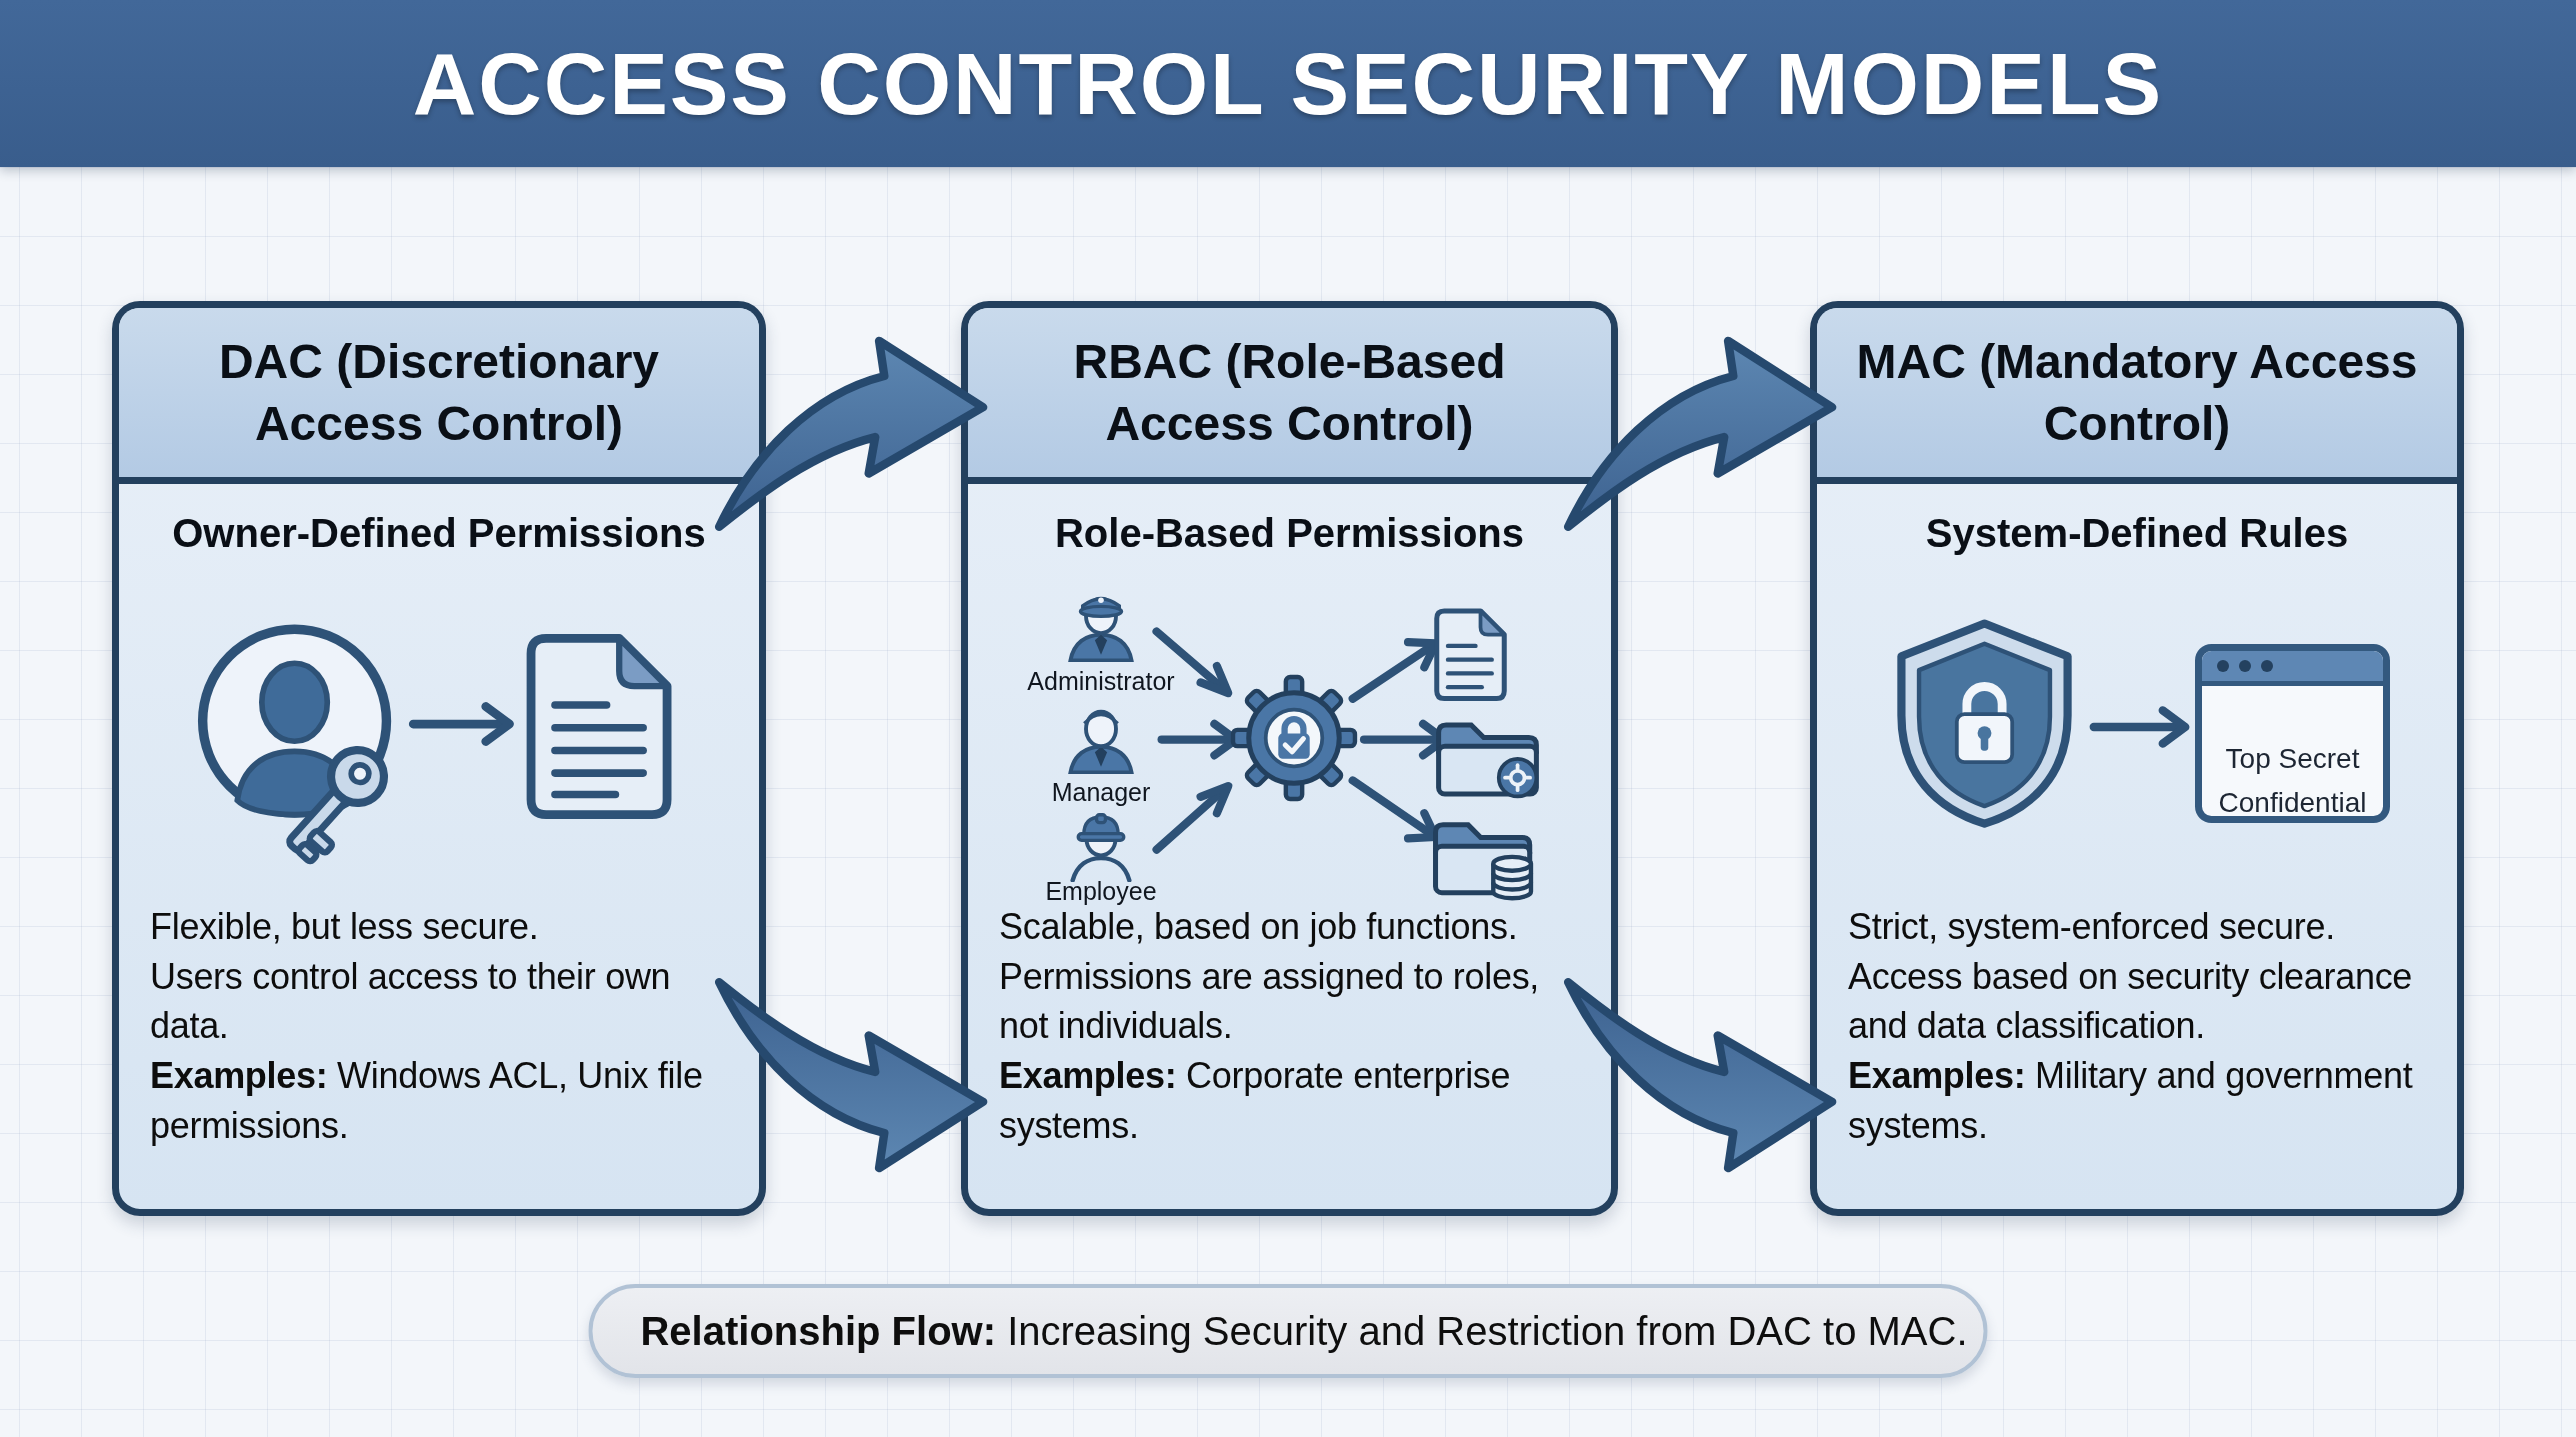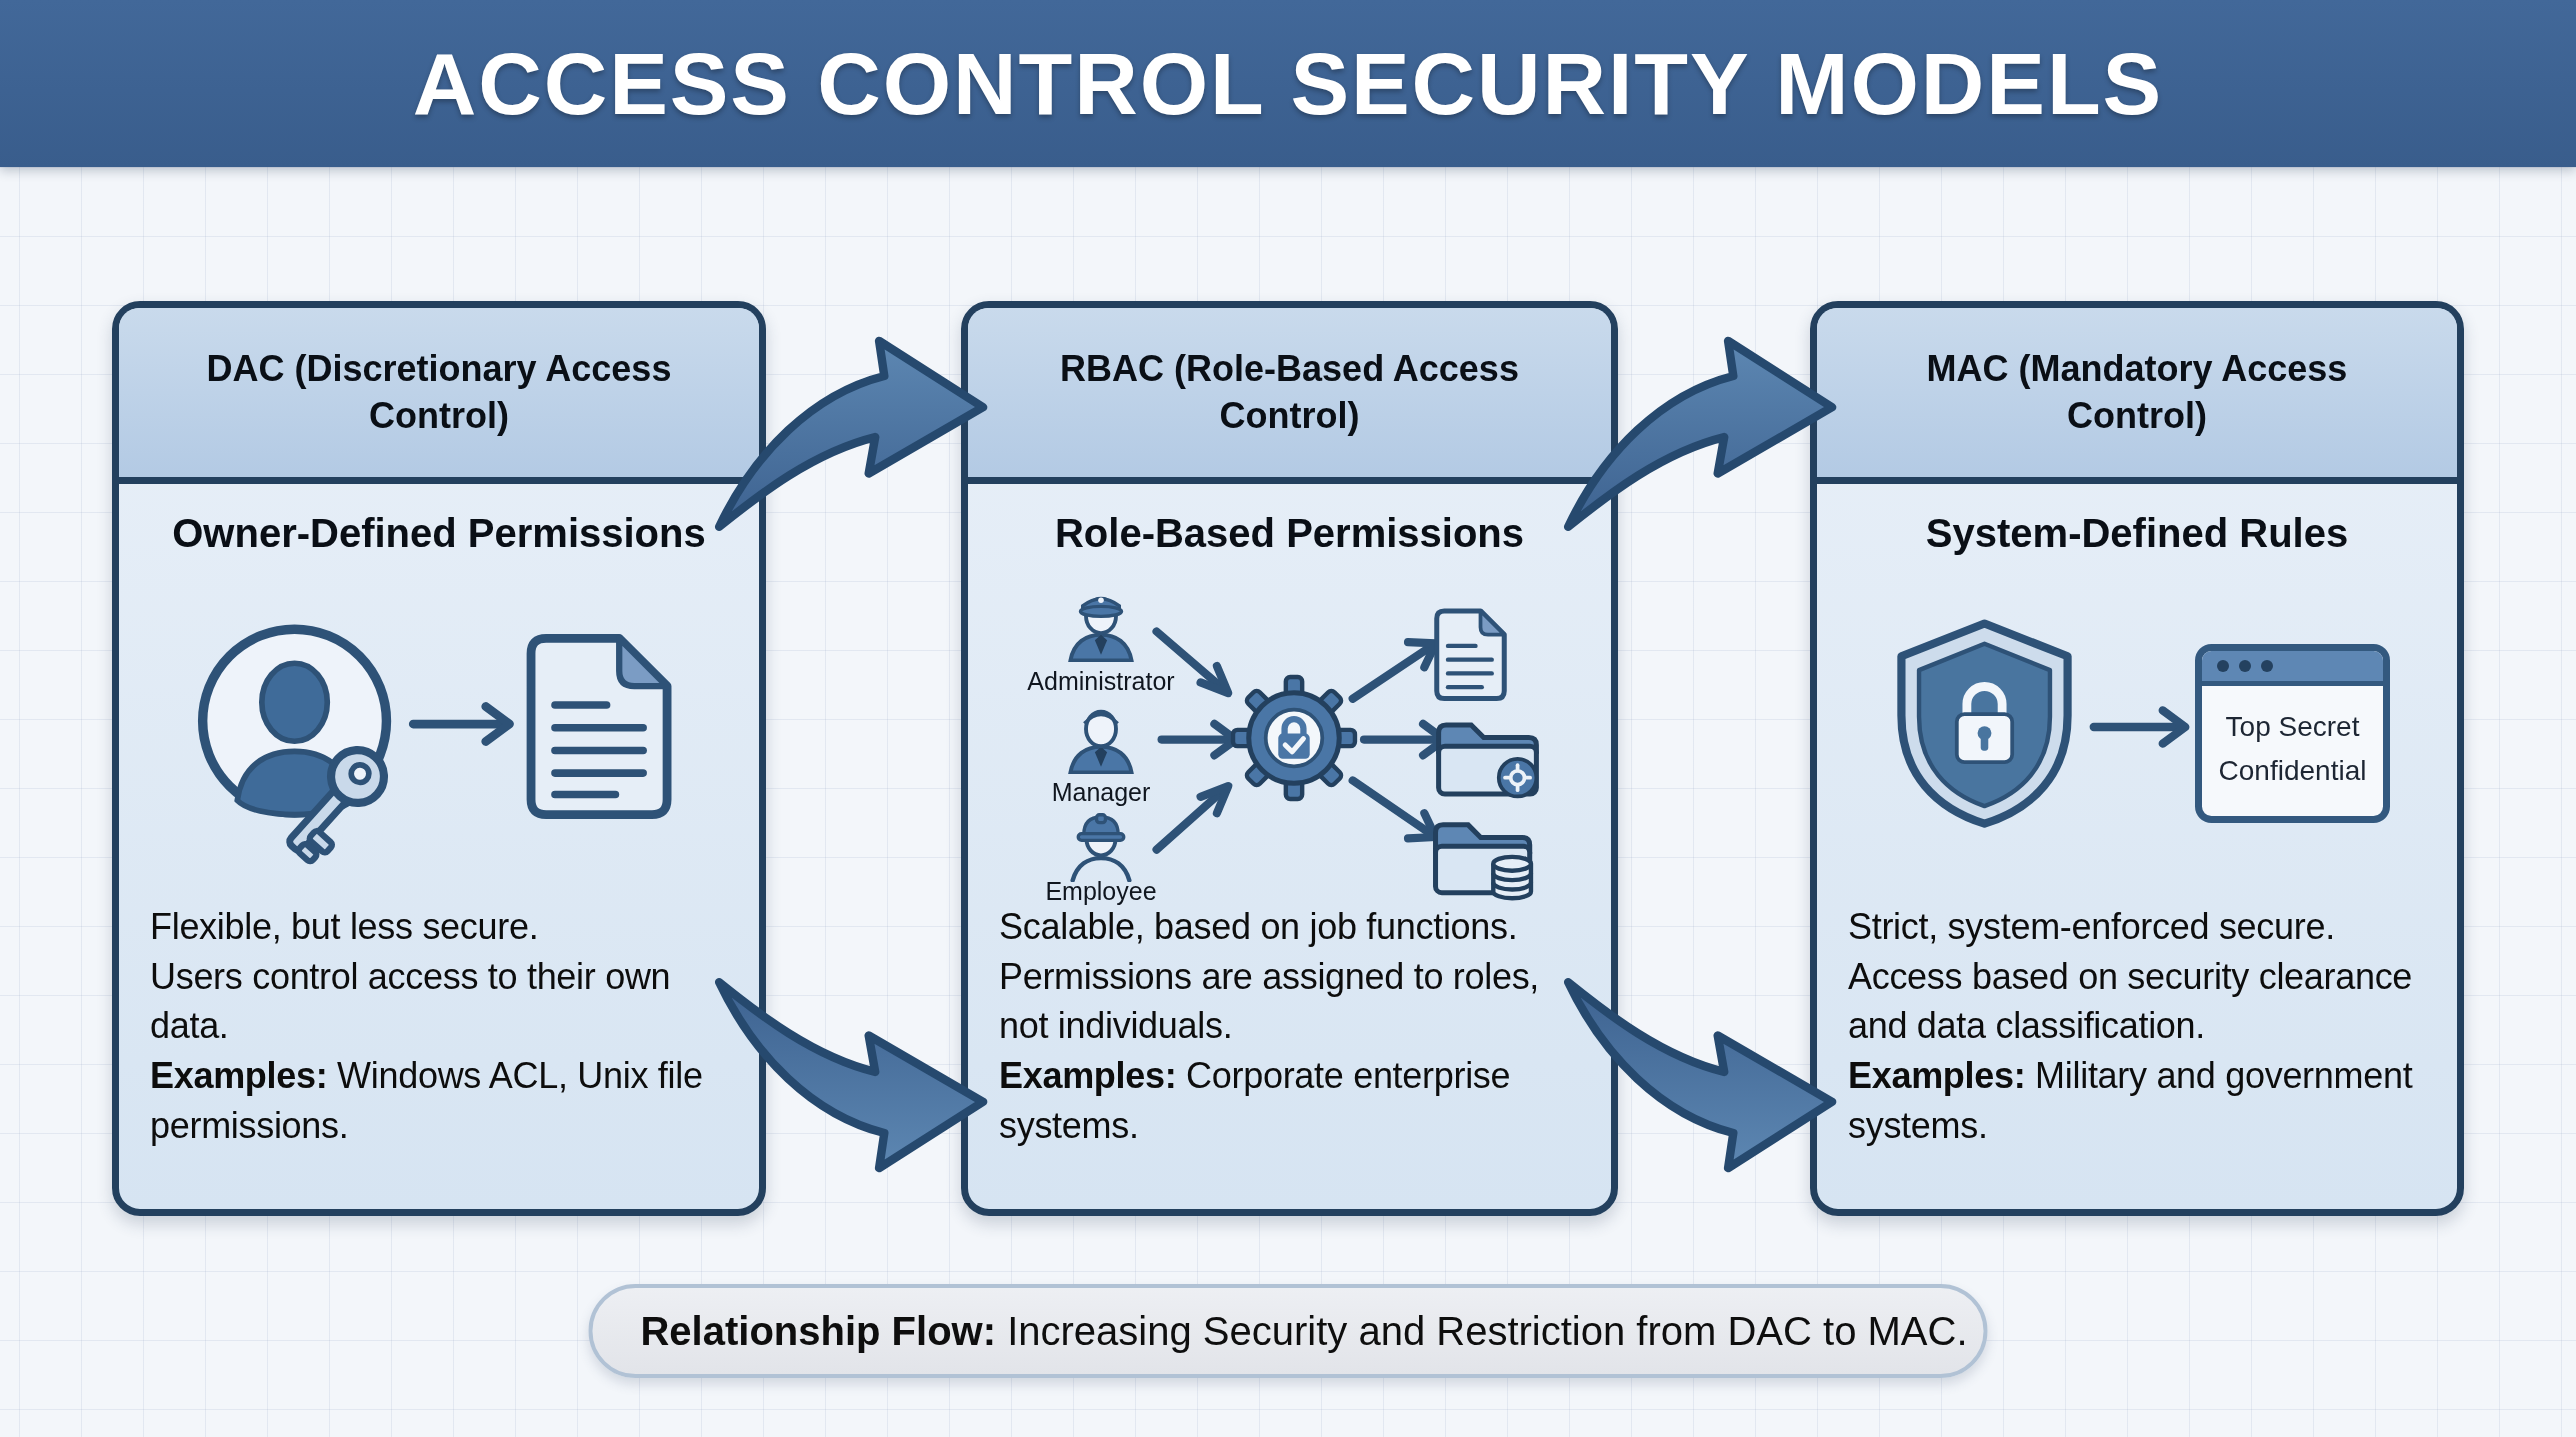--- a/index.html
+++ b/index.html
@@ -35,42 +35,42 @@
   #card-dac  { left: 112px; }
   #card-rbac { left: 961px; width: 657px; }
   #card-mac  { left: 1810px; }
   .card-header {
     height: 176px; border-radius: 20px 20px 0 0;
     background: linear-gradient(180deg, #c9daec, #b3cae4);
     border-bottom: 7.5px solid #23405e;
     display: flex; align-items: center; justify-content: center;
     text-align: center; padding: 0 38px;
   }
-  .card-title { font-size: 36px; font-weight: 700; line-height: 1.28; color: #0a0f16; }
+  .card-title { font-size: 48px; font-weight: 700; line-height: 1.28; color: #0a0f16; }
   .card-body { position: relative; padding: 16.4px 31px 0; }
   .card-subtitle { text-align: center; font-size: 40px; font-weight: 700; color: #0a0f16; margin-top: 11px; }
   .graphic { position: relative; height: 343px; margin: 2.5px -31px 0; }
   .graphic > * { position: absolute; }
   .card-text { font-size: 36px; line-height: 1.38; color: #0d0d0d; letter-spacing: -0.3px; }
   .card-text p { margin: 0; }
   .card-text strong { font-weight: 700; }
   .role-label { width: 214px; text-align: center; font-size: 25px; color: #10161f; }
   
   .window {
     width: 195px; height: 179px; border: 7.5px solid #33597f; border-radius: 16.4px;
     background: #f6f9fc; overflow: hidden;
   }
   .window-bar {
     height: 35px; background: #5e87b4; border-bottom: 5.7px solid #33597f;
     display: flex; align-items: center; gap: 10px; padding-left: 15px;
   }
   .window-dot { width: 12px; height: 12px; border-radius: 50%; background: #24415f; }
   .window-text {
     height: 126px; display: flex; flex-direction: column; justify-content: center;
-    align-items: center; gap: 12.6px; font-size: 28px; color: #1d2633;
+    align-items: center; gap: 12.6px; font-size: 28px; color: #1d2633; margin-top: 32px;
   }
   
   .swoosh { position: absolute; width: 275px; height: 221px; z-index: 6; }
   #sw-top-1 { left: 713px; top: 311px; }
   #sw-top-2 { left: 1562px; top: 311px; }
   #sw-bot-1 { left: 713px; top: 977px; transform: scaleY(-1); }
   #sw-bot-2 { left: 1562px; top: 977px; transform: scaleY(-1); }
   
   .pill {
     position: absolute; left: 50%; top: 1284px; transform: translateX(-50%);

